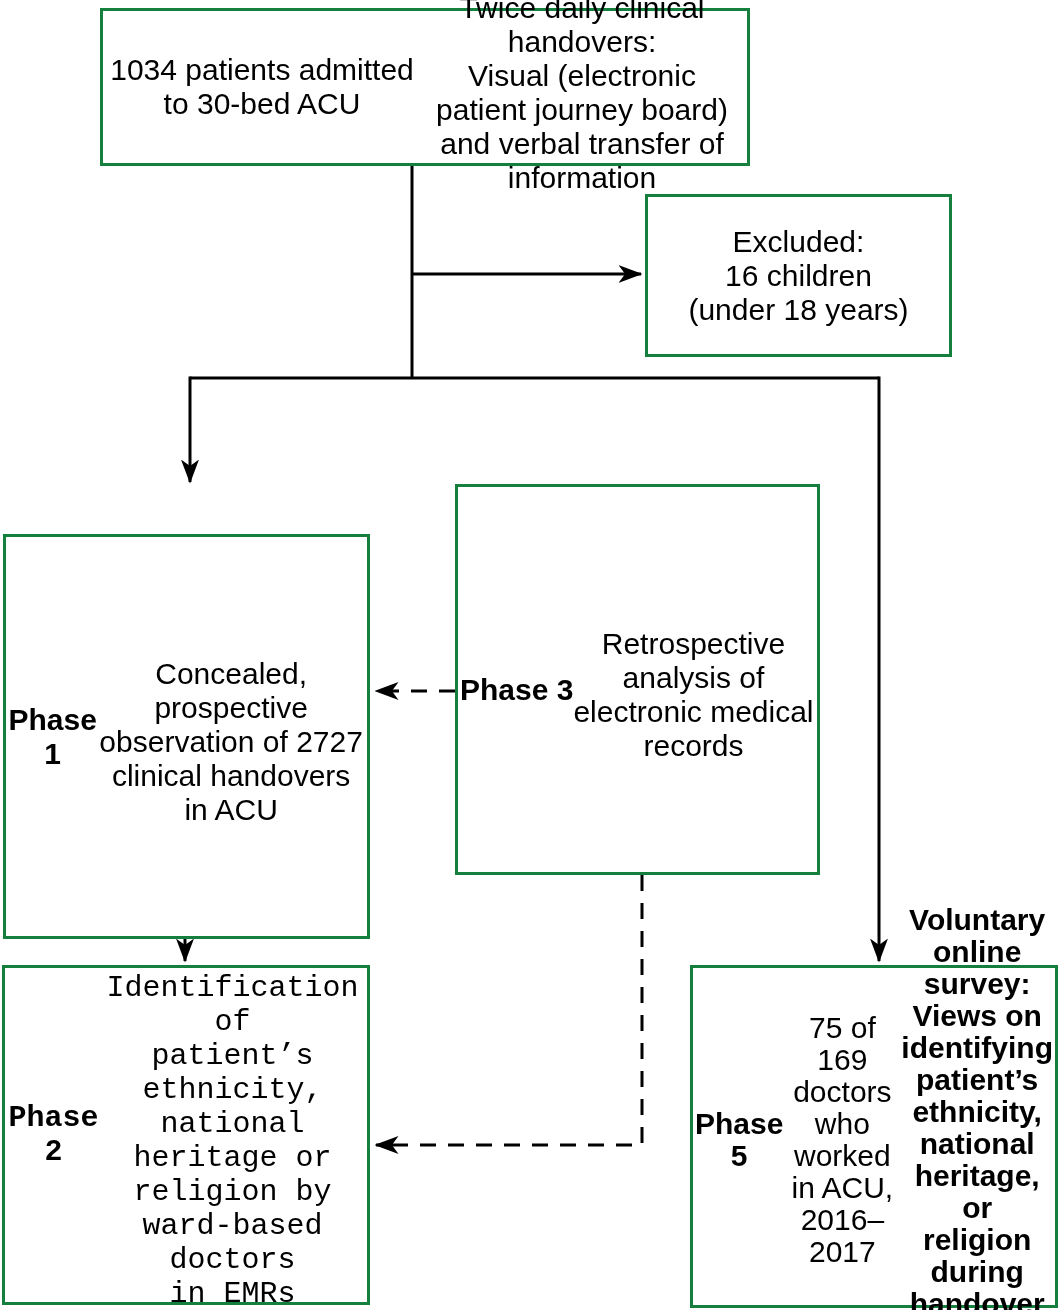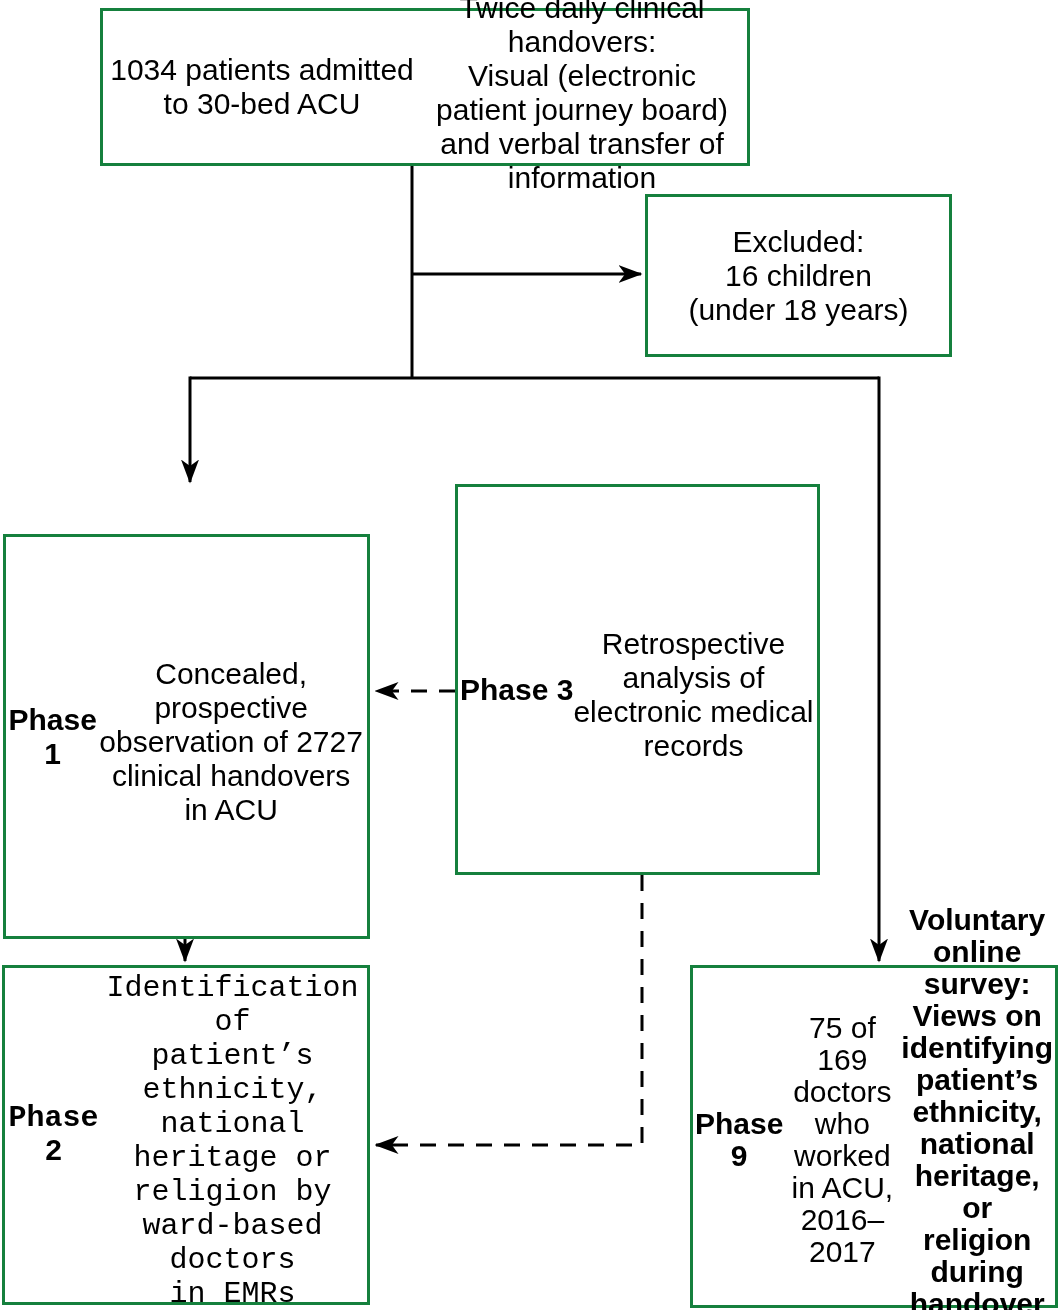--- a/index.html
+++ b/index.html
@@ -118,21 +118,21 @@
     <p class="heading">Phase 2</p>
     <p class="gap">Identification of
 patient’s ethnicity,
 national heritage or
 religion by
 ward-based doctors
 in EMRs</p>
   </div>
 
   <div class="box box-phase4 v-top">
-    <p class="heading">Phase 9</p>
+    <p class="heading">Phase 5</p>
     <p>75 of 169 doctors who
 worked in ACU,
 2016–2017</p>
     <p class="gap">Voluntary online survey:
 Views on identifying
 patient’s ethnicity,
 national heritage, or
 religion during handover
 and in EMRs</p>
   </div>

